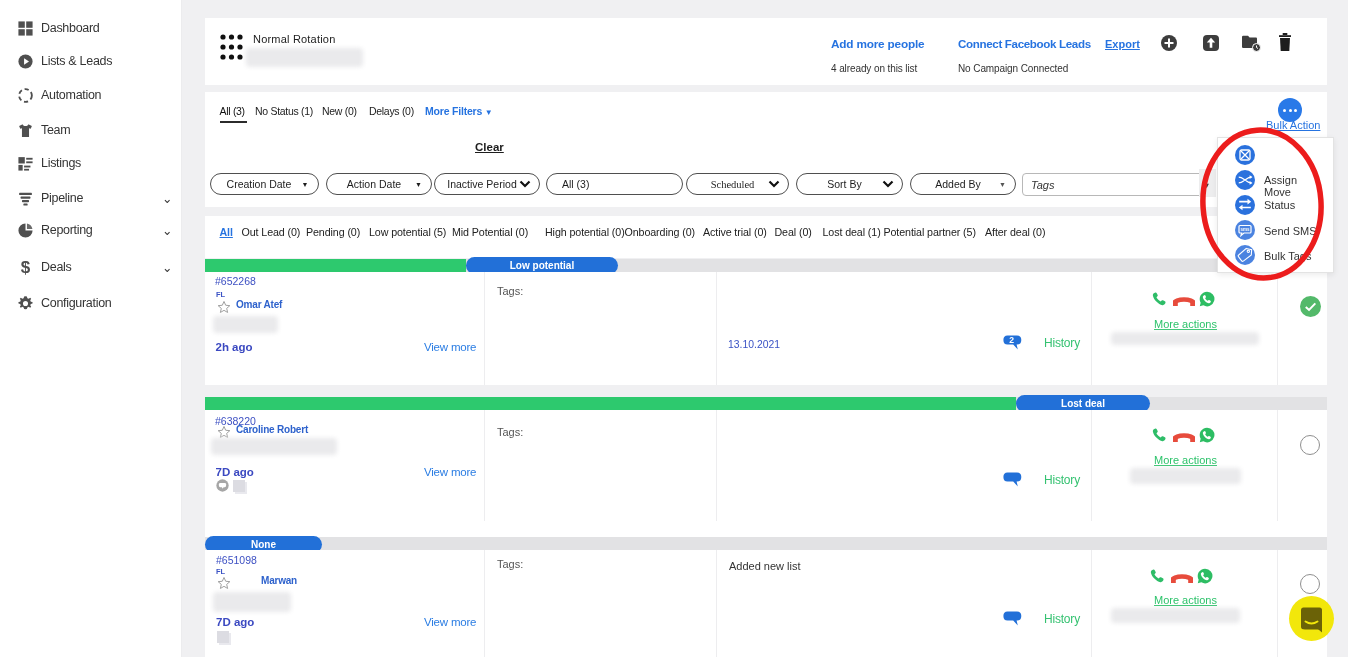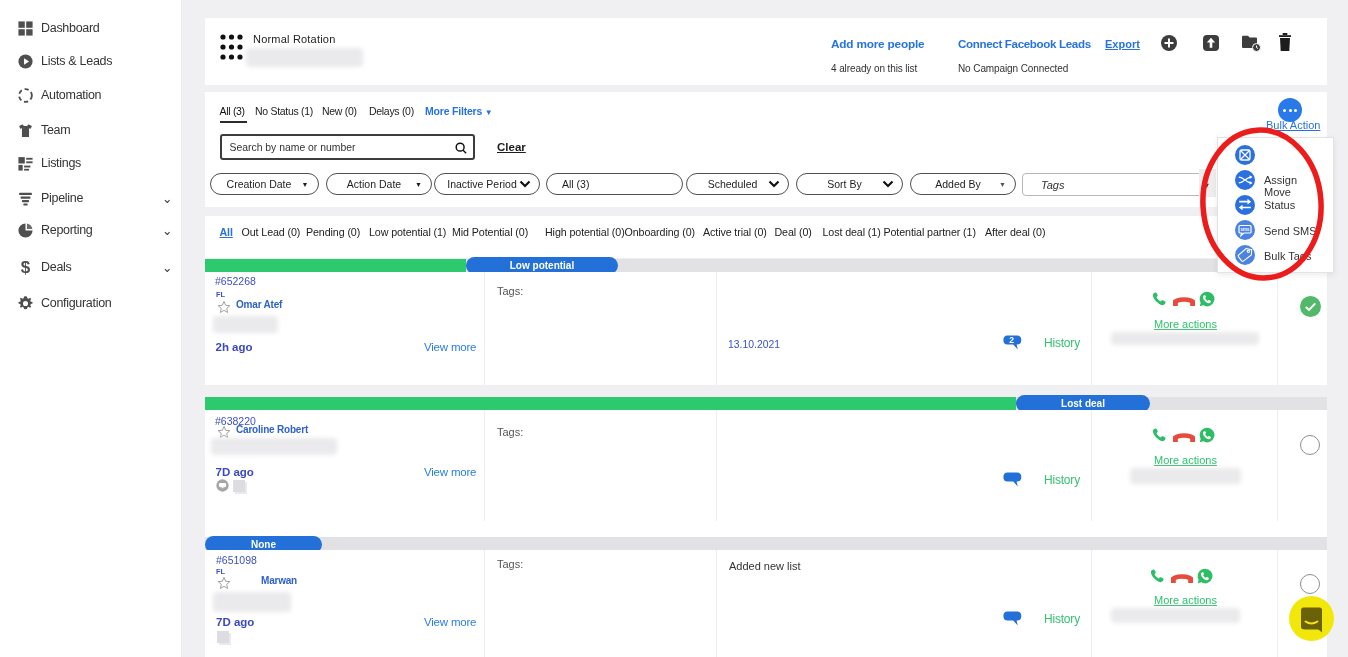--- a/index.html
+++ b/index.html
@@ -155,63 +155,56 @@
   </svg>
 </div>
 
 <div id="fcard" class="card">
   <div class="abs" style="left:14.5px; top:13px; font-size:10.5px; color:#111; letter-spacing:-0.3px;">All (3)</div>
   <div class="abs" style="left:14.5px; top:28.5px; width:27px; height:2.5px; background:#2b2b2b;"></div>
   <div class="abs" style="left:50px; top:13px; font-size:10.5px; color:#222; letter-spacing:-0.3px;">No Status (1)</div>
   <div class="abs" style="left:117px; top:13px; font-size:10.5px; color:#222; letter-spacing:-0.3px;">New (0)</div>
   <div class="abs" style="left:164px; top:13px; font-size:10.5px; color:#222; letter-spacing:-0.3px;">Delays (0)</div>
   <div class="abs" style="left:220px; top:13px; font-size:10.5px; color:#2673e0; font-weight:bold; letter-spacing:-0.2px;">More Filters <span style="font-size:8px;">▼</span></div>
-  <div class="abs" style="left:14.5px; top:42px; width:255px; height:26px; border:2px solid #3c3c3c; border-radius:3px;">
-    <div class="abs" style="left:8px; top:6px; font-size:10.4px; color:#333;">Search by name or number</div>
-    <svg class="abs" style="left:233px; top:6px;" width="12" height="12" viewBox="0 0 14 14" fill="none" stroke="#111" stroke-width="1.7">
-        <circle cx="6" cy="6" r="4.6"></circle>
-        <path d="M9.5 9.5 L13 13"></path>
-      </svg>
-  </div>
-  <div class="abs" style="left:292px; top:49px; font-size:11.5px; font-weight:bold; color:#1d1d1d;text-decoration:underline;">Clear</div>
+  <div class="abs" style="left:270px; top:49px; font-size:11.5px; font-weight:bold; color:#1d1d1d;text-decoration:underline;">Clear</div>
 
   <div class="pill" style="left:4.5px; width:109px;">Creation Date<span style="position:absolute; right:9px; font-size:7px;">▼</span></div>
   <div class="pill" style="left:121px; width:106px;">Action Date<span style="position:absolute; right:9px; font-size:7px;">▼</span></div>
   <div class="pill" style="left:229px; width:106px;">Inactive Period<svg style="position:absolute; right:8px;" width="12" height="8" viewBox="0 0 12 8" fill="none" stroke="#111" stroke-width="2.2">
         <path d="M1.5 1.5 L6 6 L10.5 1.5"></path>
       </svg></div>
   <div class="pill" style="left:341px; width:137px; justify-content:flex-start; padding-left:15px; padding-right:4px;">All (3)</div>
-  <div class="pill" style="left:481px; width:103px;">Scheduled<svg style="position:absolute; right:8px;" width="12" height="8" viewBox="0 0 12 8" fill="none" stroke="#111" stroke-width="2.2">
+  <div class="pill" style="left:481px; width:103px;font-family:Liberation Serif, serif;">Scheduled<svg style="position:absolute; right:8px;" width="12" height="8" viewBox="0 0 12 8" fill="none" stroke="#111" stroke-width="2.2">
         <path d="M1.5 1.5 L6 6 L10.5 1.5"></path>
       </svg></div>
   <div class="pill" style="left:591px; width:107px;">Sort By<svg style="position:absolute; right:8px;" width="12" height="8" viewBox="0 0 12 8" fill="none" stroke="#111" stroke-width="2.2">
         <path d="M1.5 1.5 L6 6 L10.5 1.5"></path>
       </svg></div>
   <div class="pill" style="left:705px; width:106px;">Added By<span style="position:absolute; right:9px; font-size:7px; color:#555;">▼</span></div>
   <div class="abs" style="left:817px; top:81px; width:181px; height:23px; border:1px solid #b8b8b8; border-radius:4px; background:#fff;">
-    <div class="abs" style="left:18px; top:5px; font-size:11px; font-style:italic; color:#333;">Tags</div>
+    <div class="abs" style="left:8px; top:5px; font-size:11px; font-style:italic; color:#333;">Tags</div>
   </div>
   <div class="abs" style="left:994px; top:77px; width:17px; height:28px; background:#ededee;">
     <span style="position:absolute; left:4px; top:1px; font-size:7.5px; color:#3a3a3a;">▲</span>
     <span style="position:absolute; left:4px; top:12px; font-size:7.5px; color:#3a3a3a;">▼</span>
   </div>
 </div>
 
 <div id="tabsrow" class="card">
   <div class="stab" style="left:14.5px; color:#2673e0; font-weight:bold; text-decoration:underline;">All</div>
   <div class="stab" style="left:36.5px;">Out Lead (0)</div>
   <div class="stab" style="left:101px;">Pending (0)</div>
-  <div class="stab" style="left:164px;">Low potential (1)</div>
+  <div class="stab" style="left:164px;">Low potential (5)</div>
   <div class="stab" style="left:247px;">Mid Potential (0)</div>
   <div class="stab" style="left:332px;margin-left:8px;">High potential (0)</div>
   <div class="stab" style="left:419.5px;">Onboarding (0)</div>
   <div class="stab" style="left:498px;">Active trial (0)</div>
   <div class="stab" style="left:569.5px;">Deal (0)</div>
   <div class="stab" style="left:617.5px;">Lost deal (1)</div>
-  <div class="stab" style="left:678.5px;">Potential partner (1)</div>
+  <div class="stab" style="left:678.5px;">Potential partner (5)</div>
   <div class="stab" style="left:780px;">After deal (0)</div>
 </div>
 
 <div class="track" style="top:258.5px;"></div>
 <div class="greenbar" style="left:205px; top:258.5px; width:261px;"></div>
 <div class="spill" style="left:466px; top:256.5px; width:152px;">Low potential</div>
 <div class="rowc" style="top:271.5px; height:113.5px;">
   <div class="vline" style="left:279px; top:0; height:113.5px;"></div>
   <div class="vline" style="left:511px; top:0; height:113.5px;"></div>
   <div class="vline" style="left:886px; top:0; height:113.5px;"></div>

